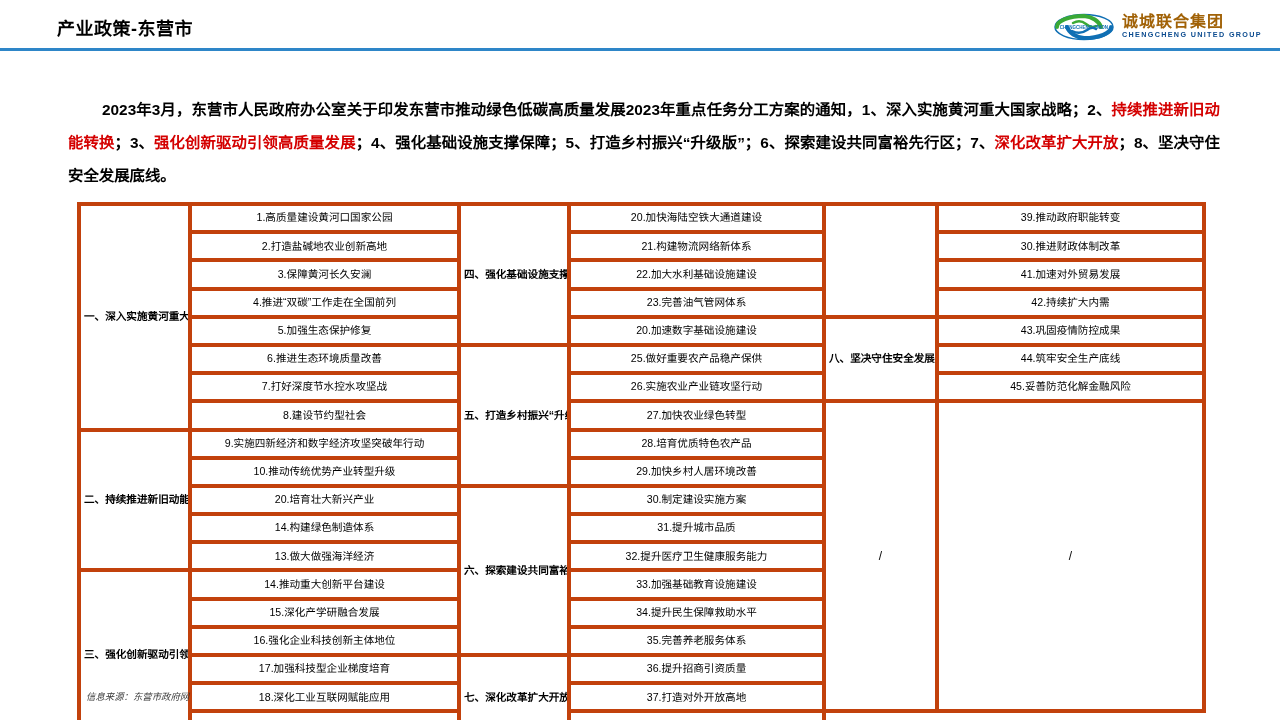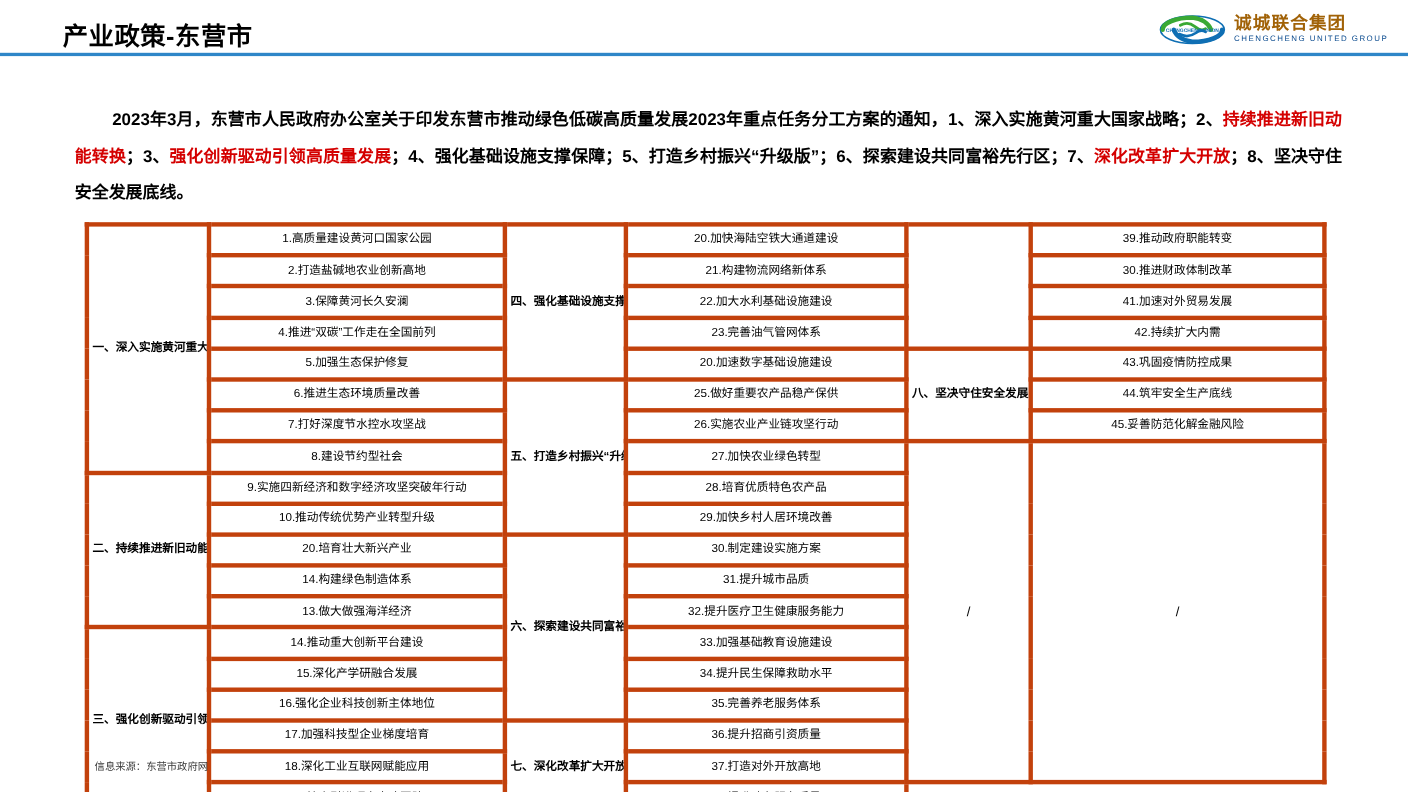--- a/index.html
+++ b/index.html
@@ -21,21 +21,21 @@
   .slide-header {
     position: absolute;
     left: 0; top: 0;
     width: 1280px;
     height: 52px;
   }
   .page-title {
     position: absolute;
     left: 57px;
     top: 14px;
-    font-size: 23px;
+    font-size: 18px;
     font-weight: bold;
     letter-spacing: 0.5px;
     color: #000000;
     white-space: nowrap;
   }
   .header-rule {
     position: absolute;
     left: 0;
     top: 48px;
     width: 1280px;
@@ -62,20 +62,21 @@
     letter-spacing: 1px;
     line-height: 1.05;
     white-space: nowrap;
   }
   .logo-en {
     font-size: 7.2px;
     color: #0b4b8f;
     letter-spacing: 1.35px;
     line-height: 1.2;
     white-space: nowrap;
+    font-weight: bold;
   }
 
   
   .intro {
     position: absolute;
     left: 68px;
     top: 78px;
     width: 1152px;
     font-size: 15.4px;
     font-weight: bold;
@@ -125,20 +126,21 @@
   .col-item6{ width: 267px; }
 
   
   .source-note {
     position: absolute;
     left: 86px;
     top: 689px;
     font-size: 9.4px;
     color: #3a3a3a;
     white-space: nowrap;
+    font-style: italic;
   }
 </style>
 </head>
 <body>
 
 <div class="slide-header">
   <div class="page-title">产业政策-东营市</div>
   <div class="header-rule"></div>
 
   <div class="logo-block">

